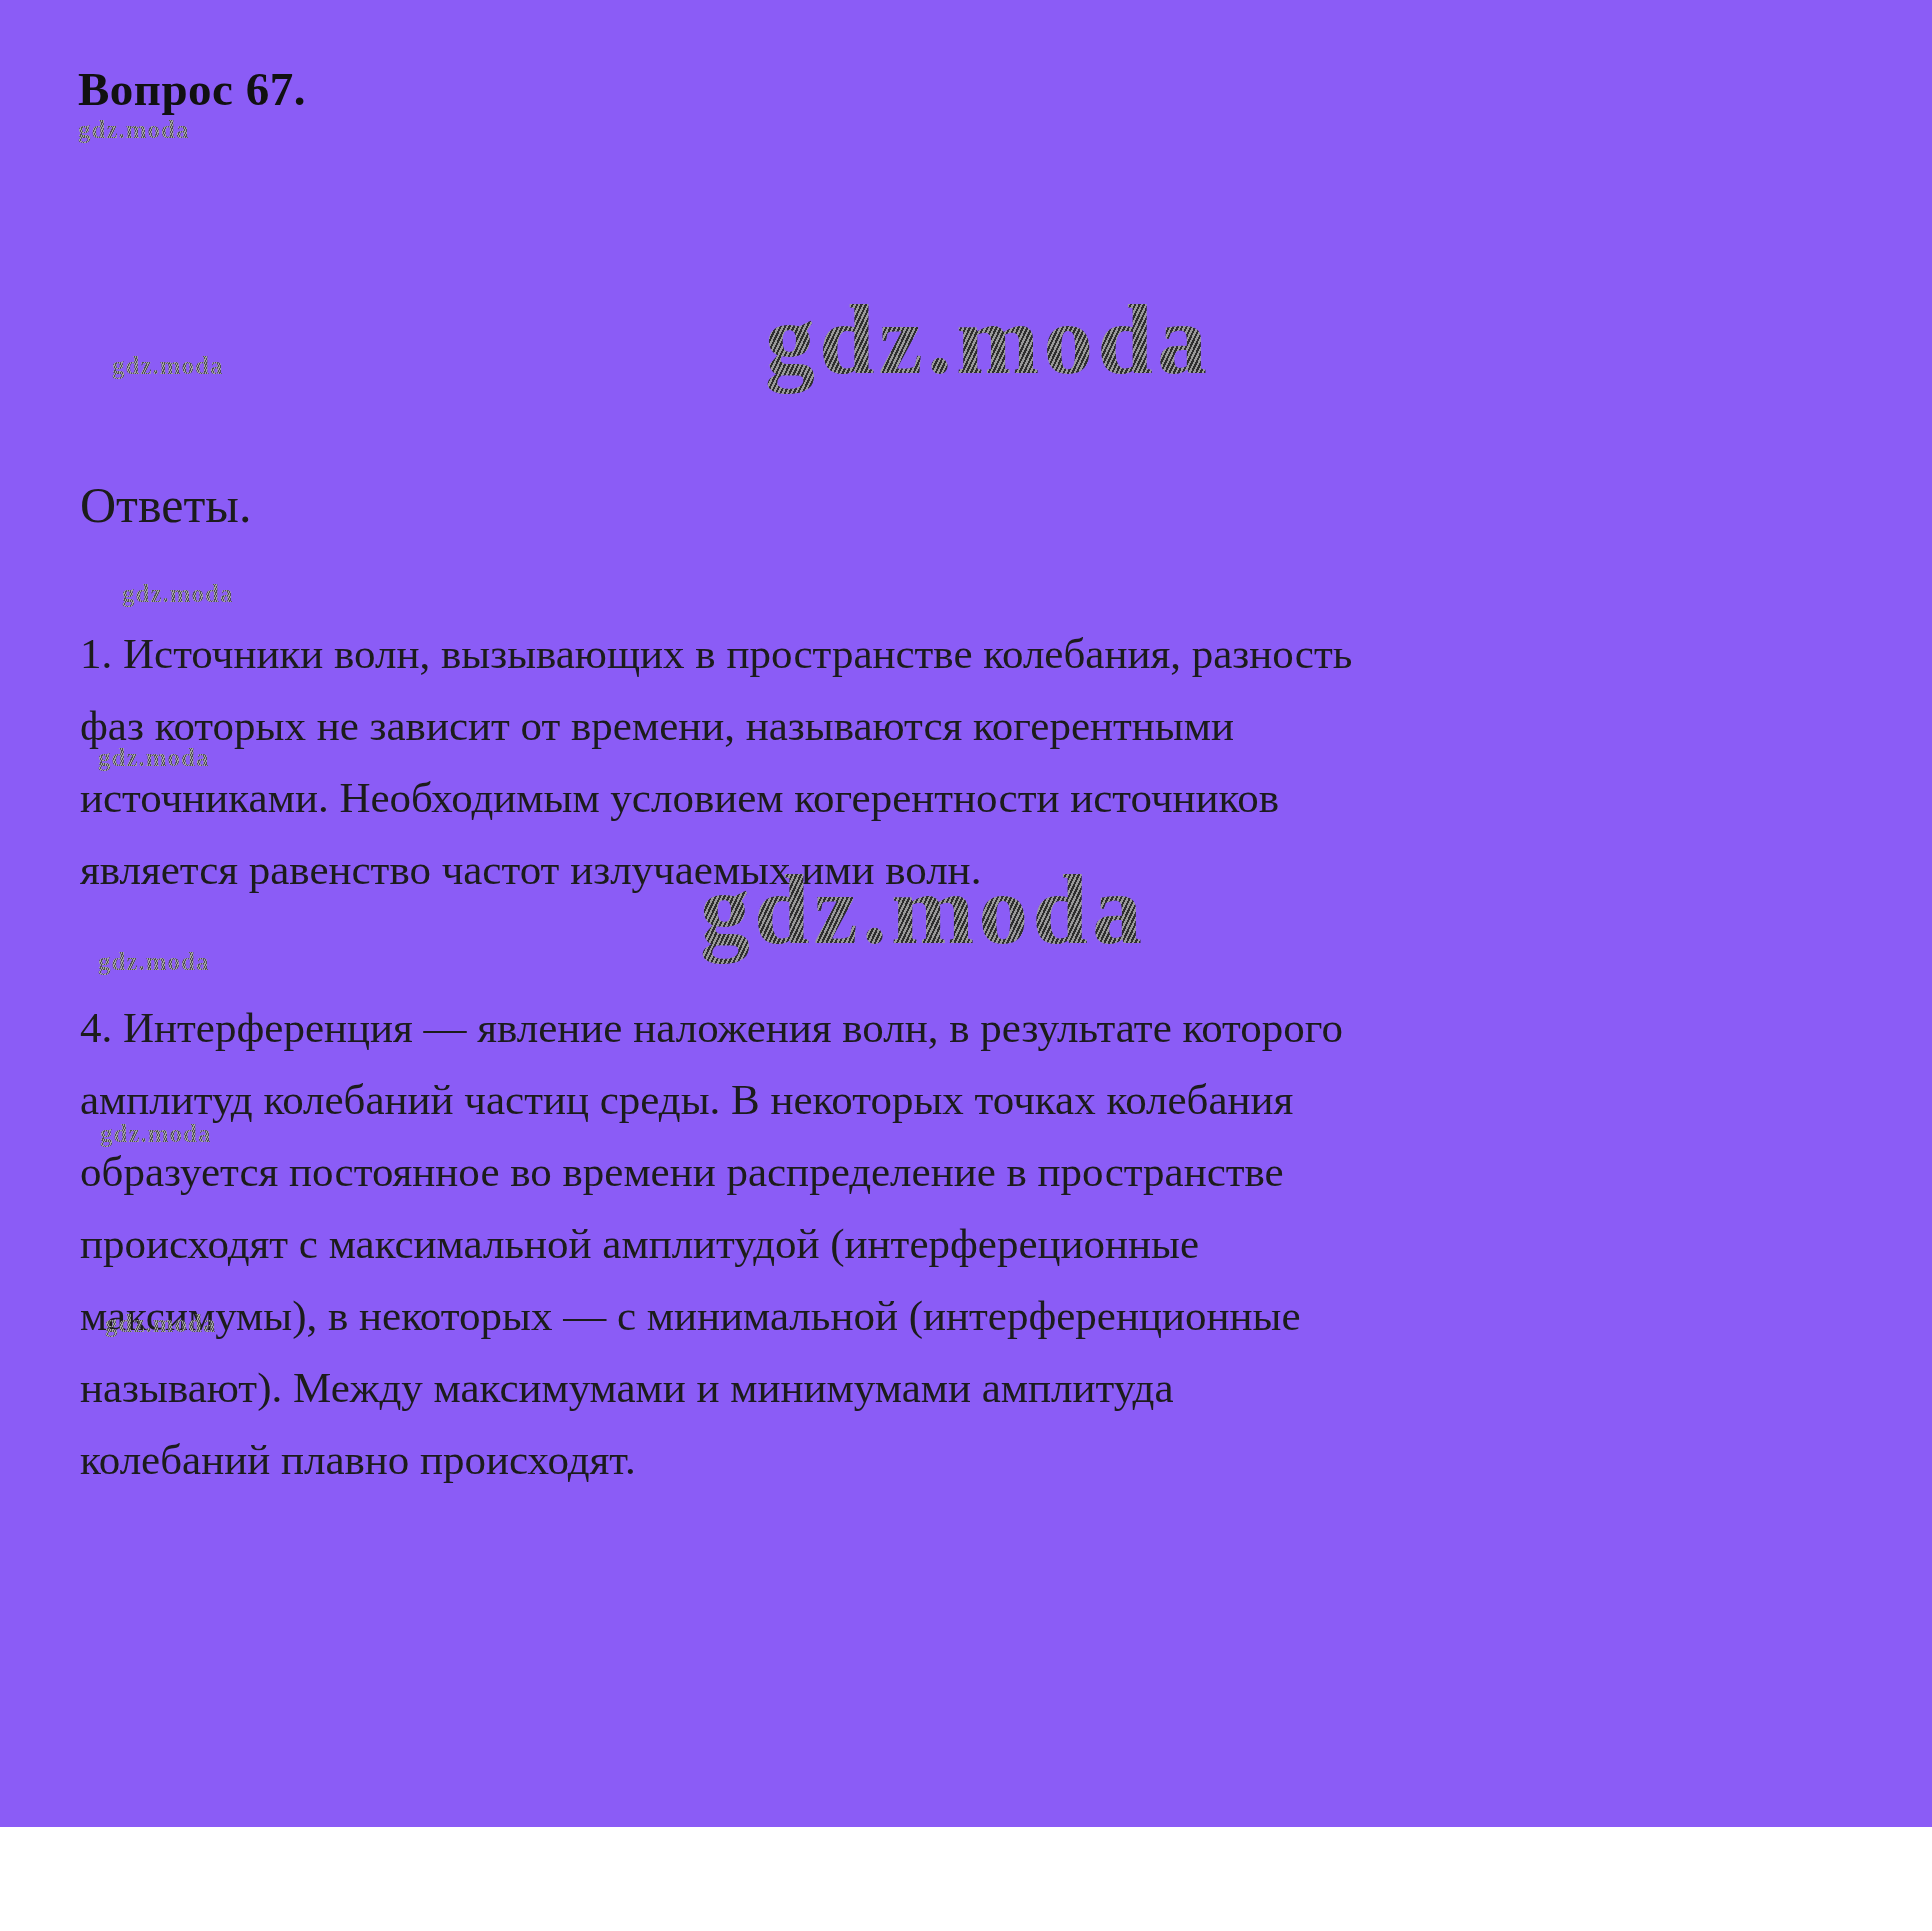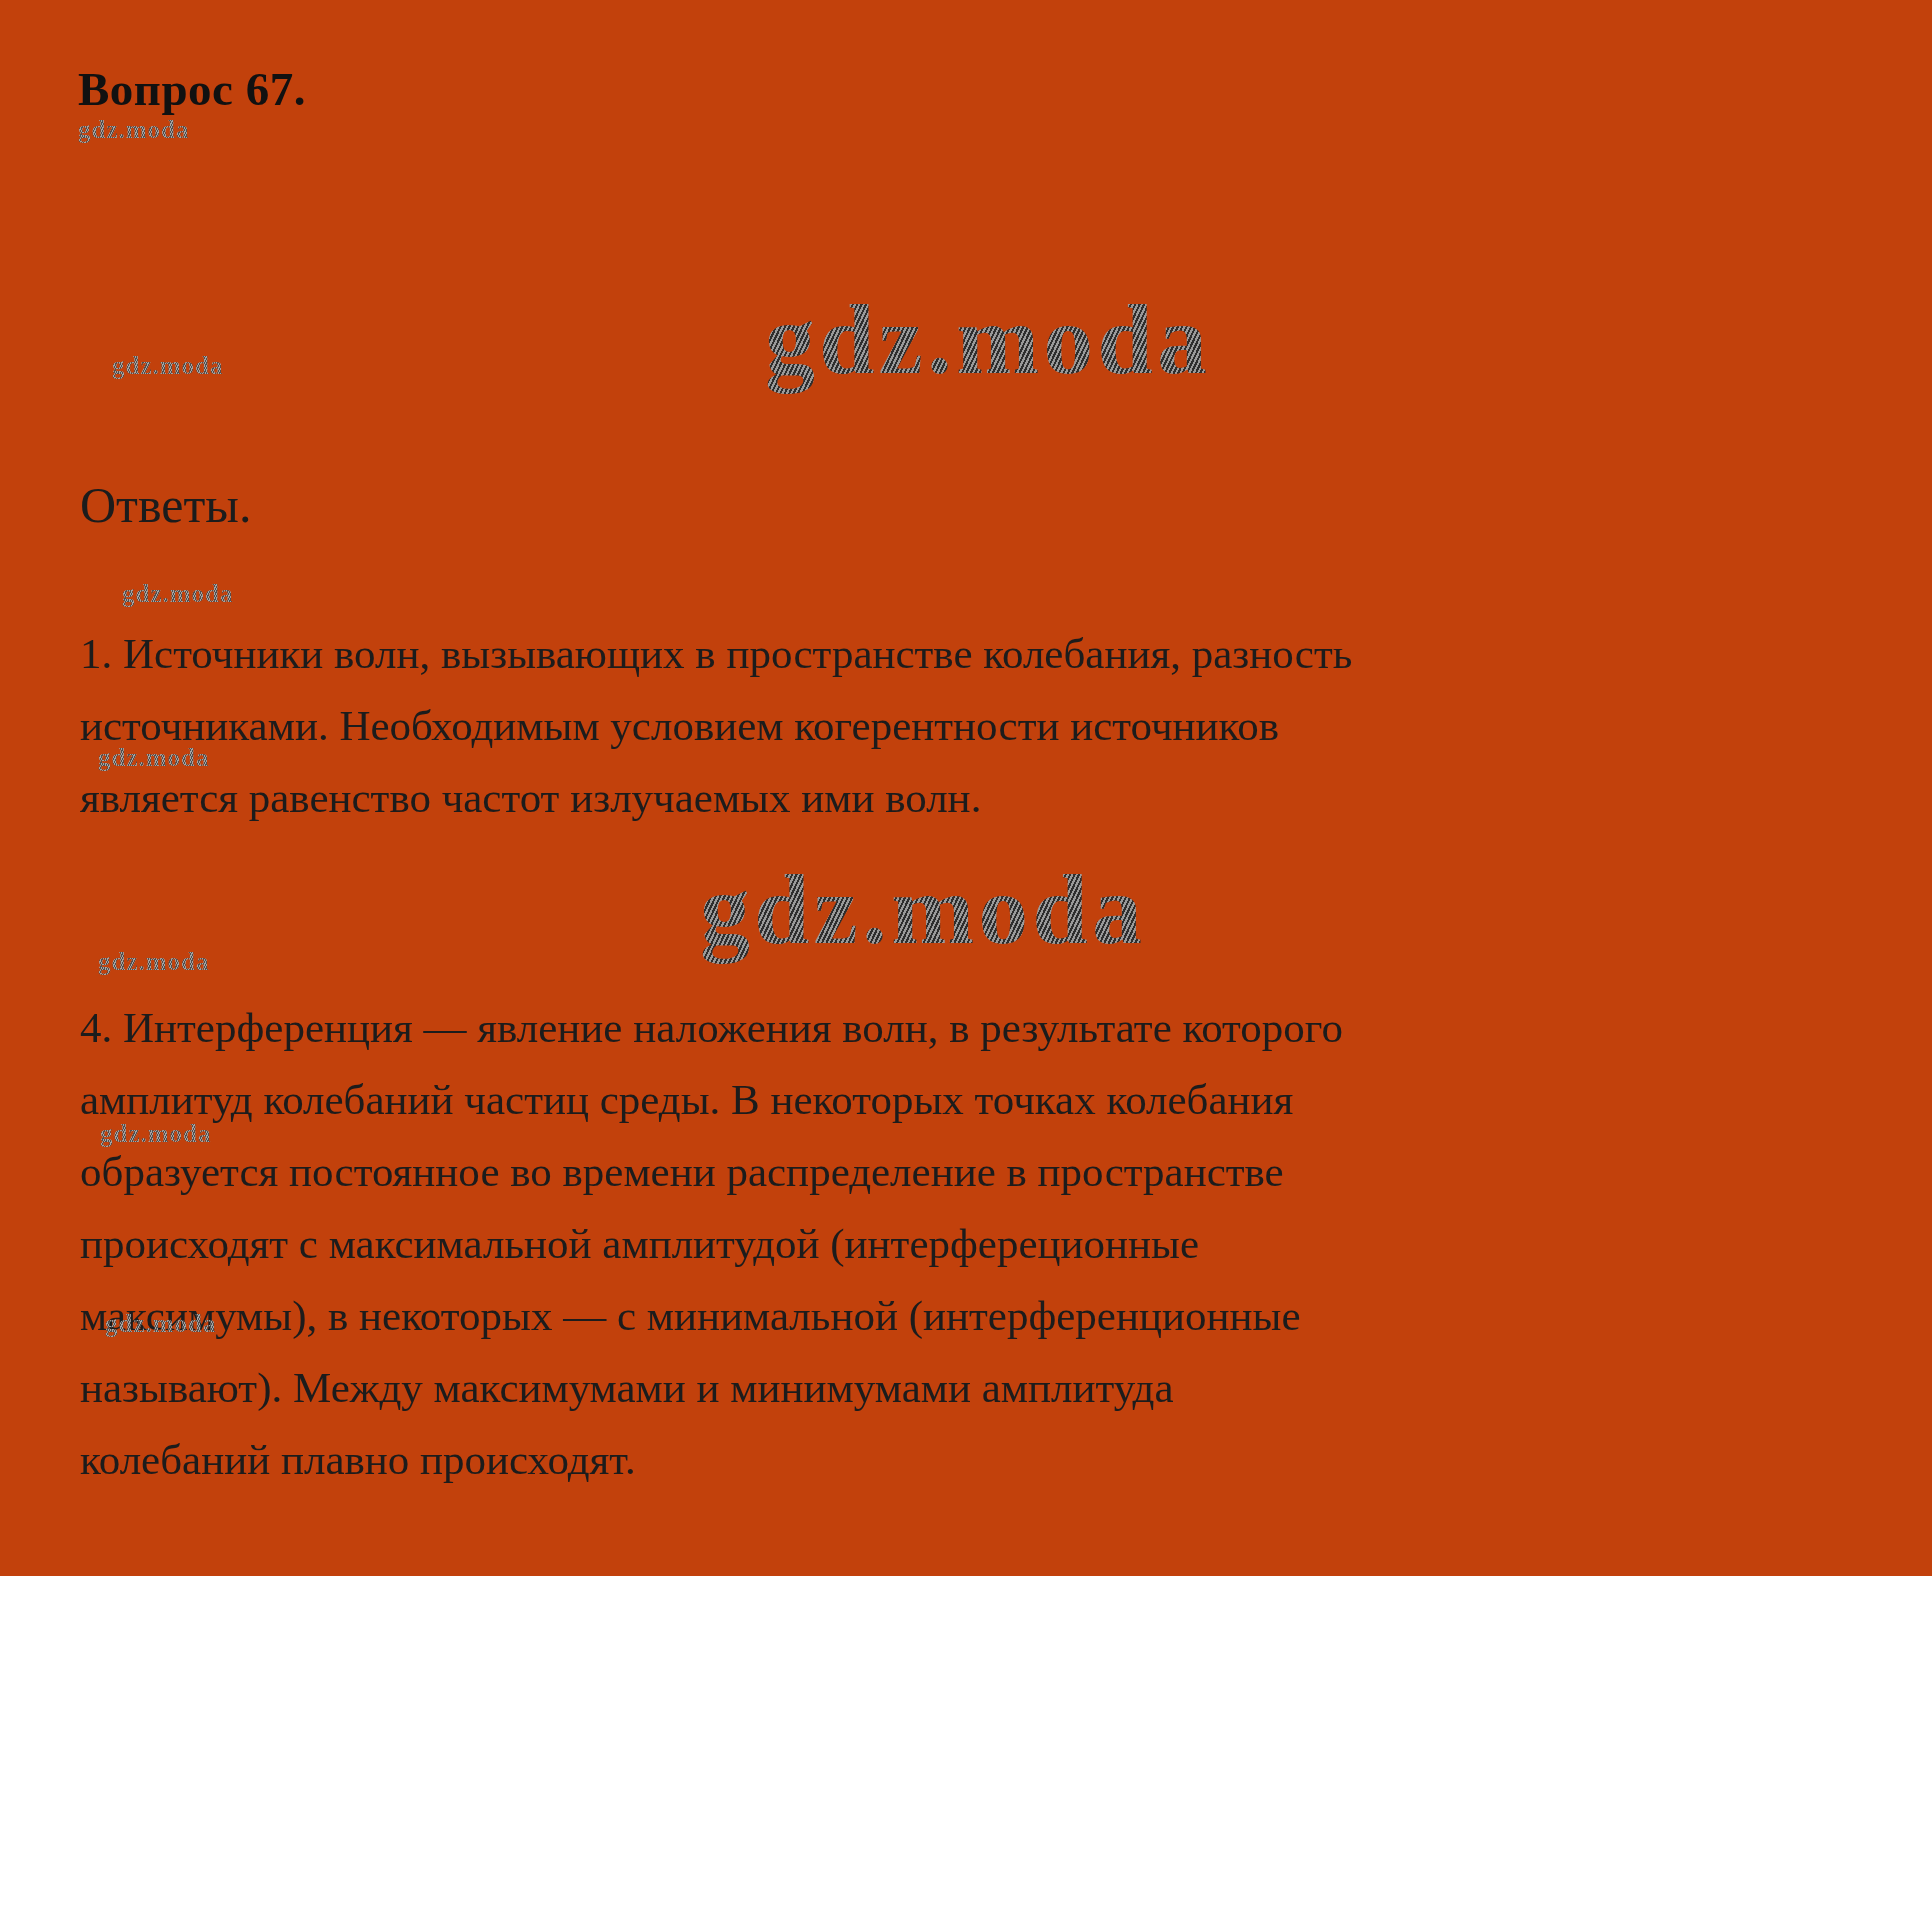--- a/index.html
+++ b/index.html
@@ -3,22 +3,22 @@
 <meta charset="utf-8">
 <style>
   html, body {
     margin: 0;
     padding: 0;
     background: #ffffff;
   }
   .page {
     position: relative;
     width: 1932px;
-    height: 1576px;
-    background: #c2410c;
+    height: 1827px;
+    background: #8b5cf6;
     font-family: "Liberation Serif", "DejaVu Serif", serif;
     color: #1c1c1c;
     overflow: hidden;
     text-decoration: underline;
   }
   .title {
     position: absolute;
     left: 78px;
     top: 62px;
     margin: 0;
@@ -111,20 +111,21 @@
 
   <span class="wm-lg" id="wm-lg-1">gdz.moda</span>
   <span class="wm-sm" id="wm-sm-2">gdz.moda</span>
 
   <div class="answers-label">Ответы.</div>
 
   <span class="wm-sm" id="wm-sm-3">gdz.moda</span>
 
   <div class="answer-block" id="answer1">
     <div class="answer-line">1. Источники волн, вызывающих в пространстве колебания, разность</div>
+    <div class="answer-line">фаз которых не зависит от времени, называются когерентными</div>
     <div class="answer-line">источниками. Необходимым условием когерентности источников</div>
     <div class="answer-line">является равенство частот излучаемых ими волн.</div>
   </div>
 
   <span class="wm-sm" id="wm-sm-4">gdz.moda</span>
   <span class="wm-lg" id="wm-lg-2">gdz.moda</span>
   <span class="wm-sm" id="wm-sm-5">gdz.moda</span>
 
   <div class="answer-block" id="answer2">
     <div class="answer-line">4. Интерференция — явление наложения волн, в результате которого</div>

